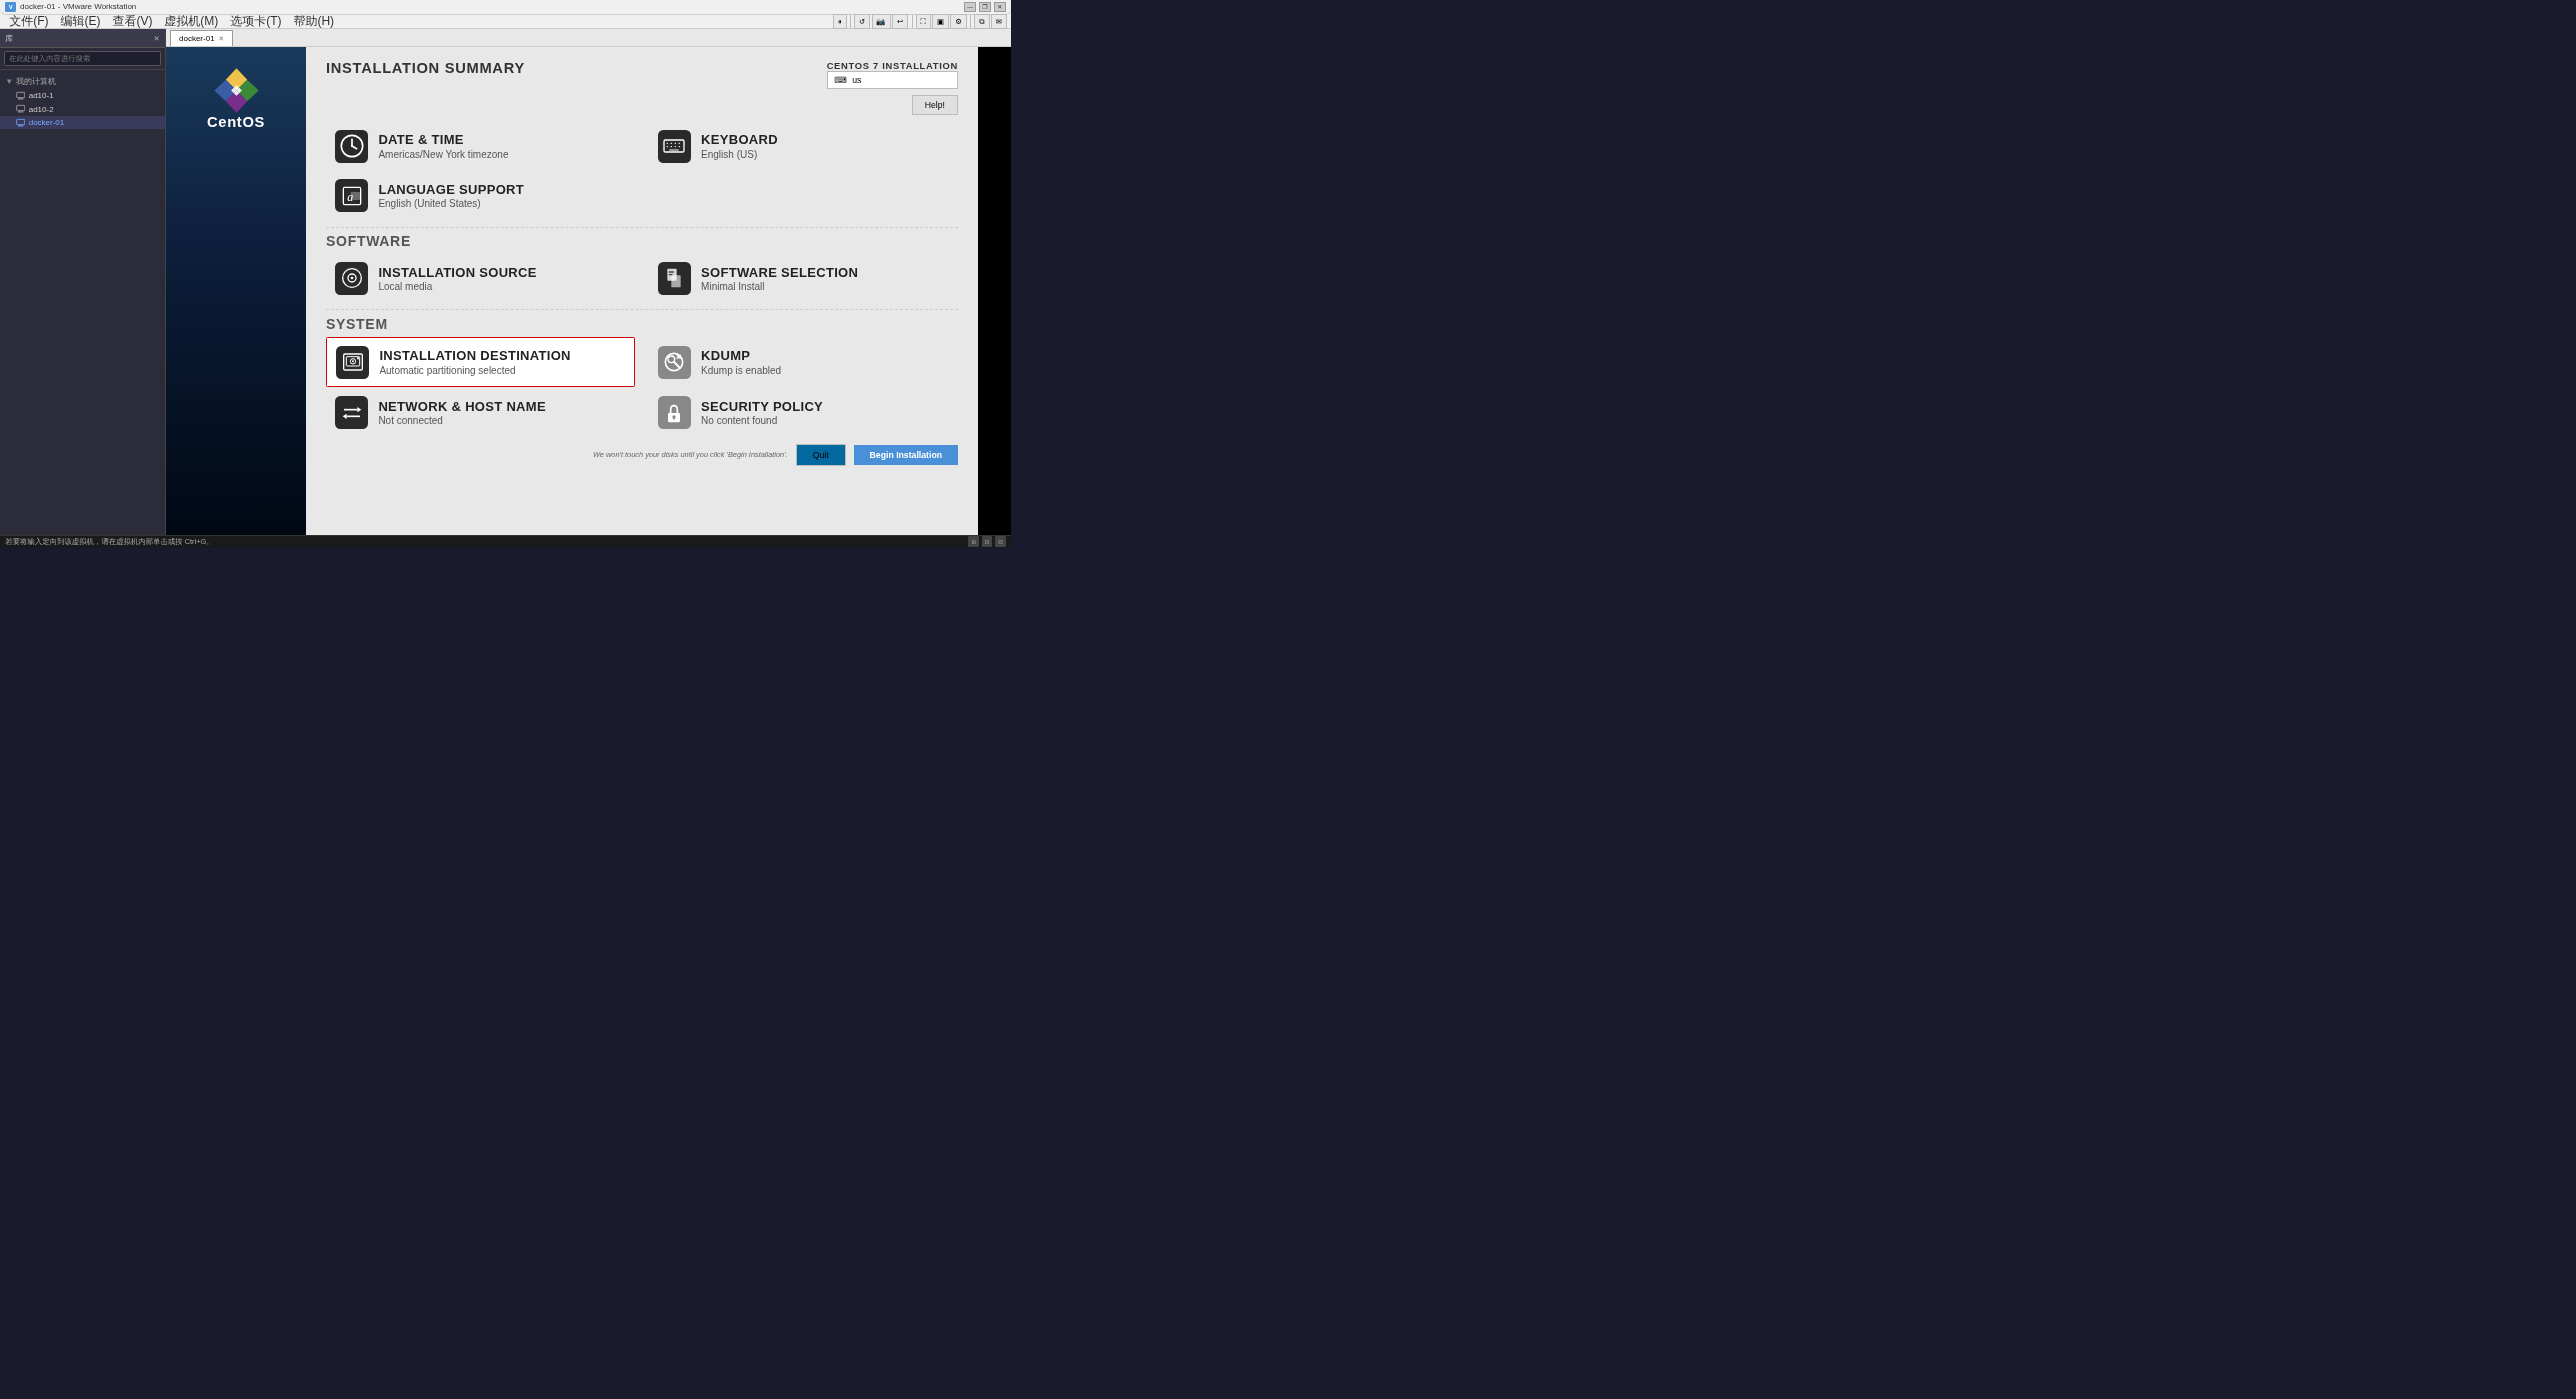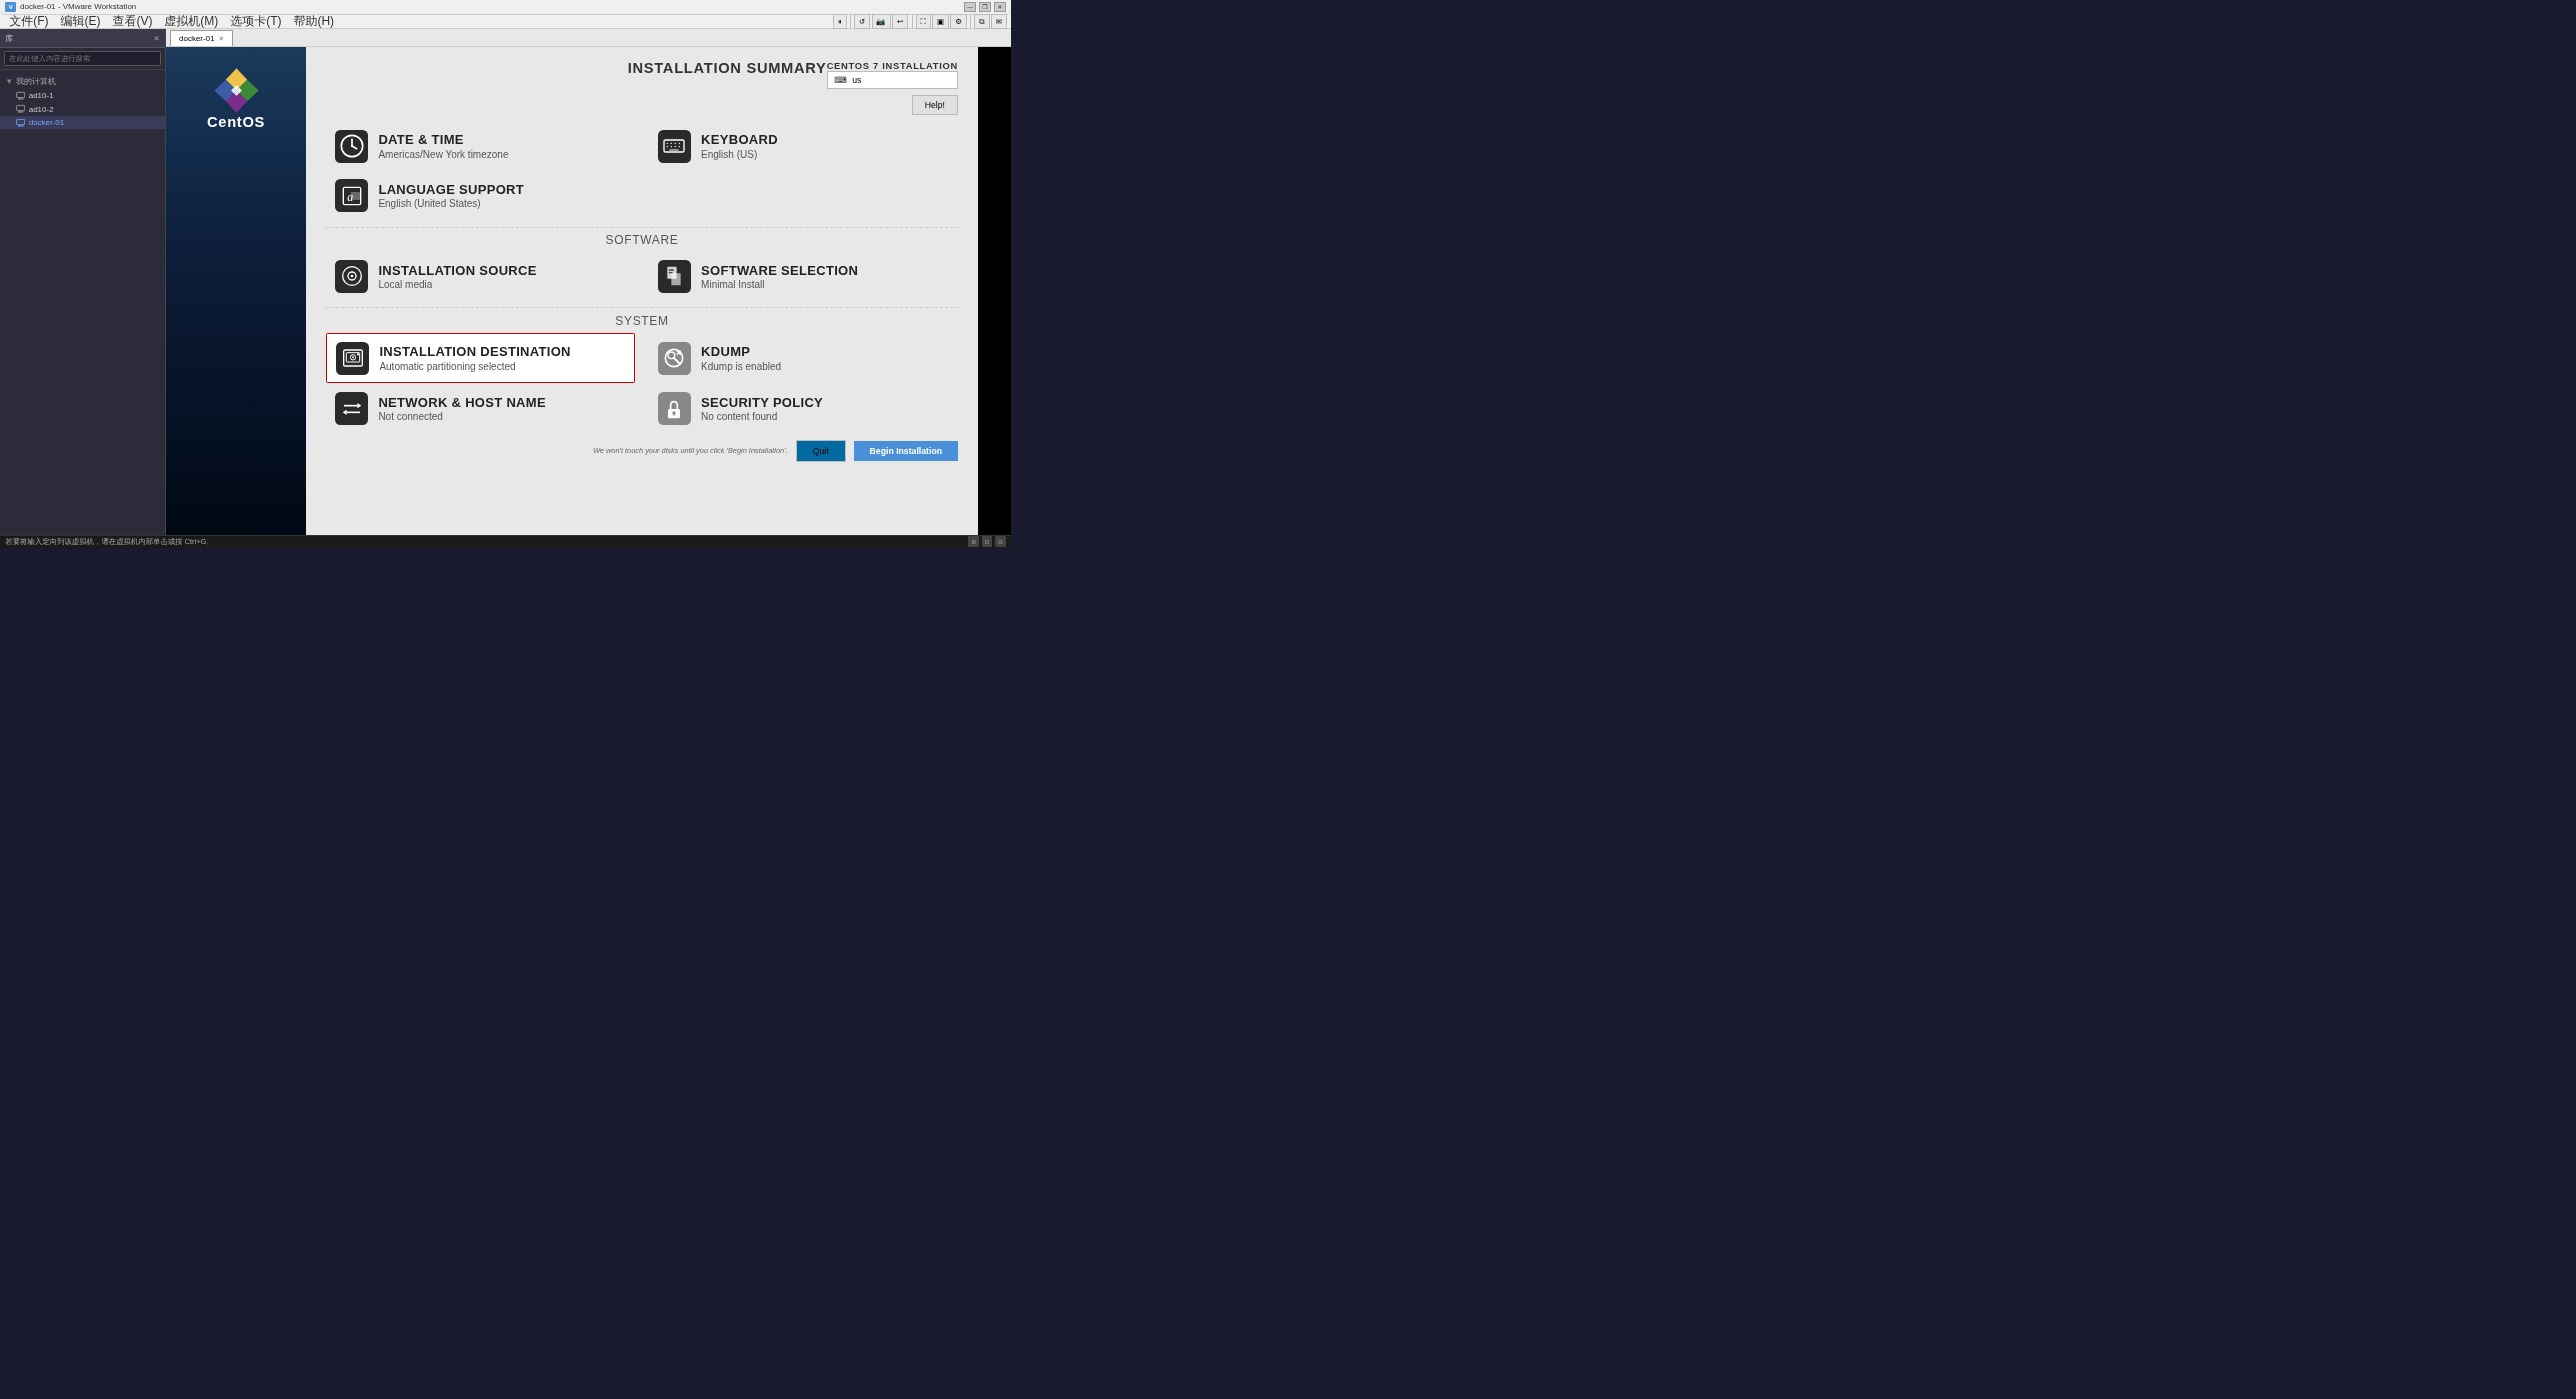--- a/index.html
+++ b/index.html
@@ -254,21 +254,21 @@
     .centos-main {
       flex: 1;
       background: #e8e8e8;
       padding: 13.4px 20px;
       overflow-y: auto;
       position: relative;
     }
 
     .install-header {
       display: flex;
-      justify-content: flex-end;
+      justify-content: space-between;
       align-items: flex-start;
       margin-bottom: 13.4px;
     }
 
     .install-title {
       font-size: 14.7px;
       font-weight: bold;
       color: #333;
       letter-spacing: 0.7px;
     }
@@ -299,28 +299,27 @@
       margin-top: 4px;
       padding: 4px 12px;
       background: #e0e0e0;
       border: 0.7px solid #bbb;
       font-size: 8.7px;
       cursor: pointer;
       float: right;
     }
 
     .section-label {
-      font-size: 12px;
-      font-weight: normal;
+      font-size: 14px;
+      font-weight: bold;
       color: #555;
       letter-spacing: 0.7px;
       margin: 6.7px 0 5.3px 0;
       border-top: 0.7px dashed #ccc;
       padding-top: 5.3px;
-      text-align: center;
     }
 
     .items-grid {
       display: grid;
       grid-template-columns: 1fr 1fr;
       gap: 1.3px 13.4px;
       margin-bottom: 5.3px;
     }
 
     .install-item {

